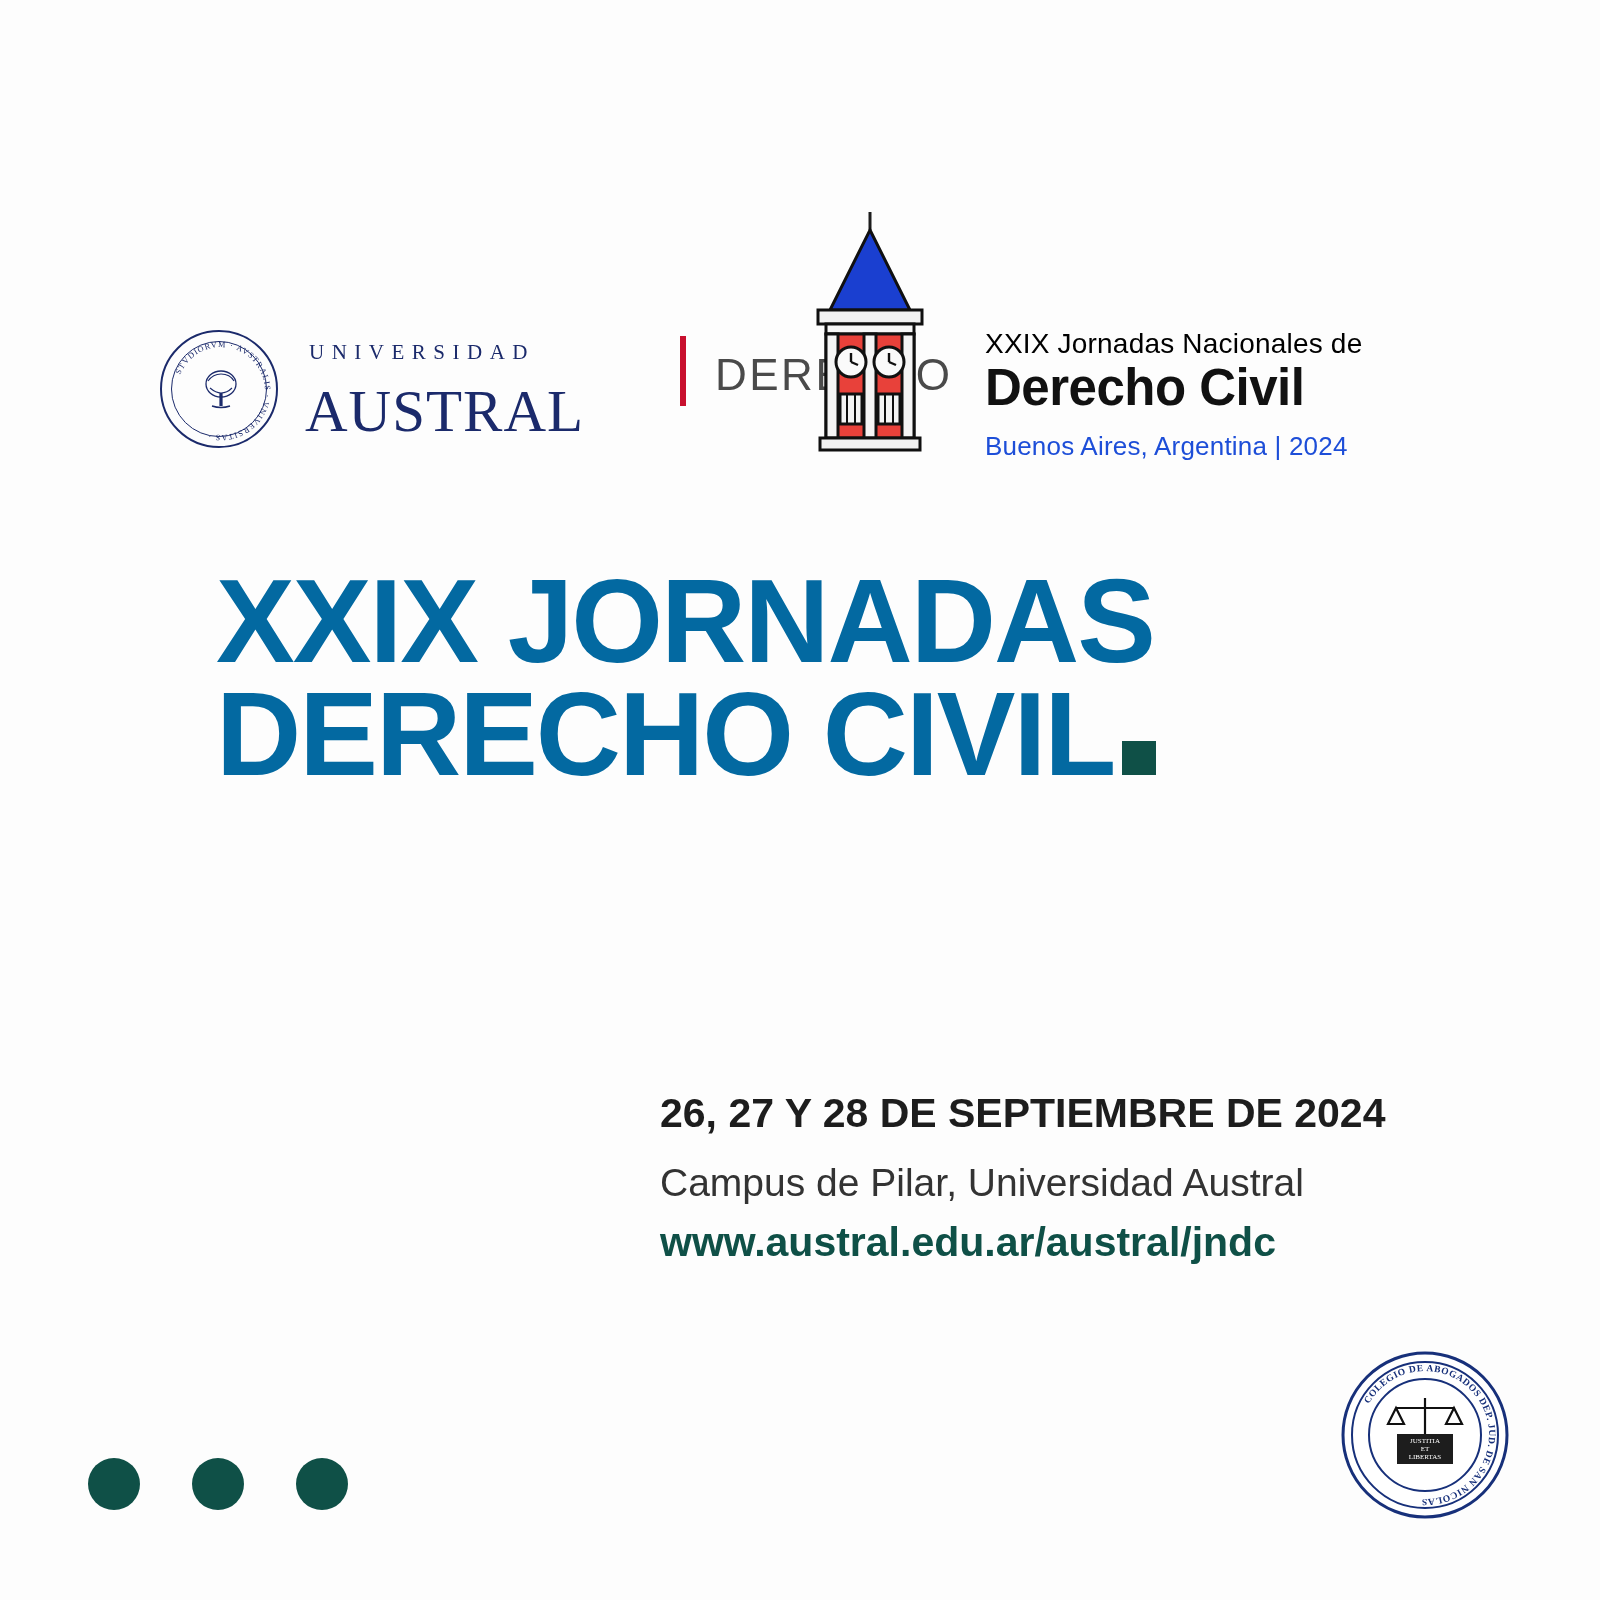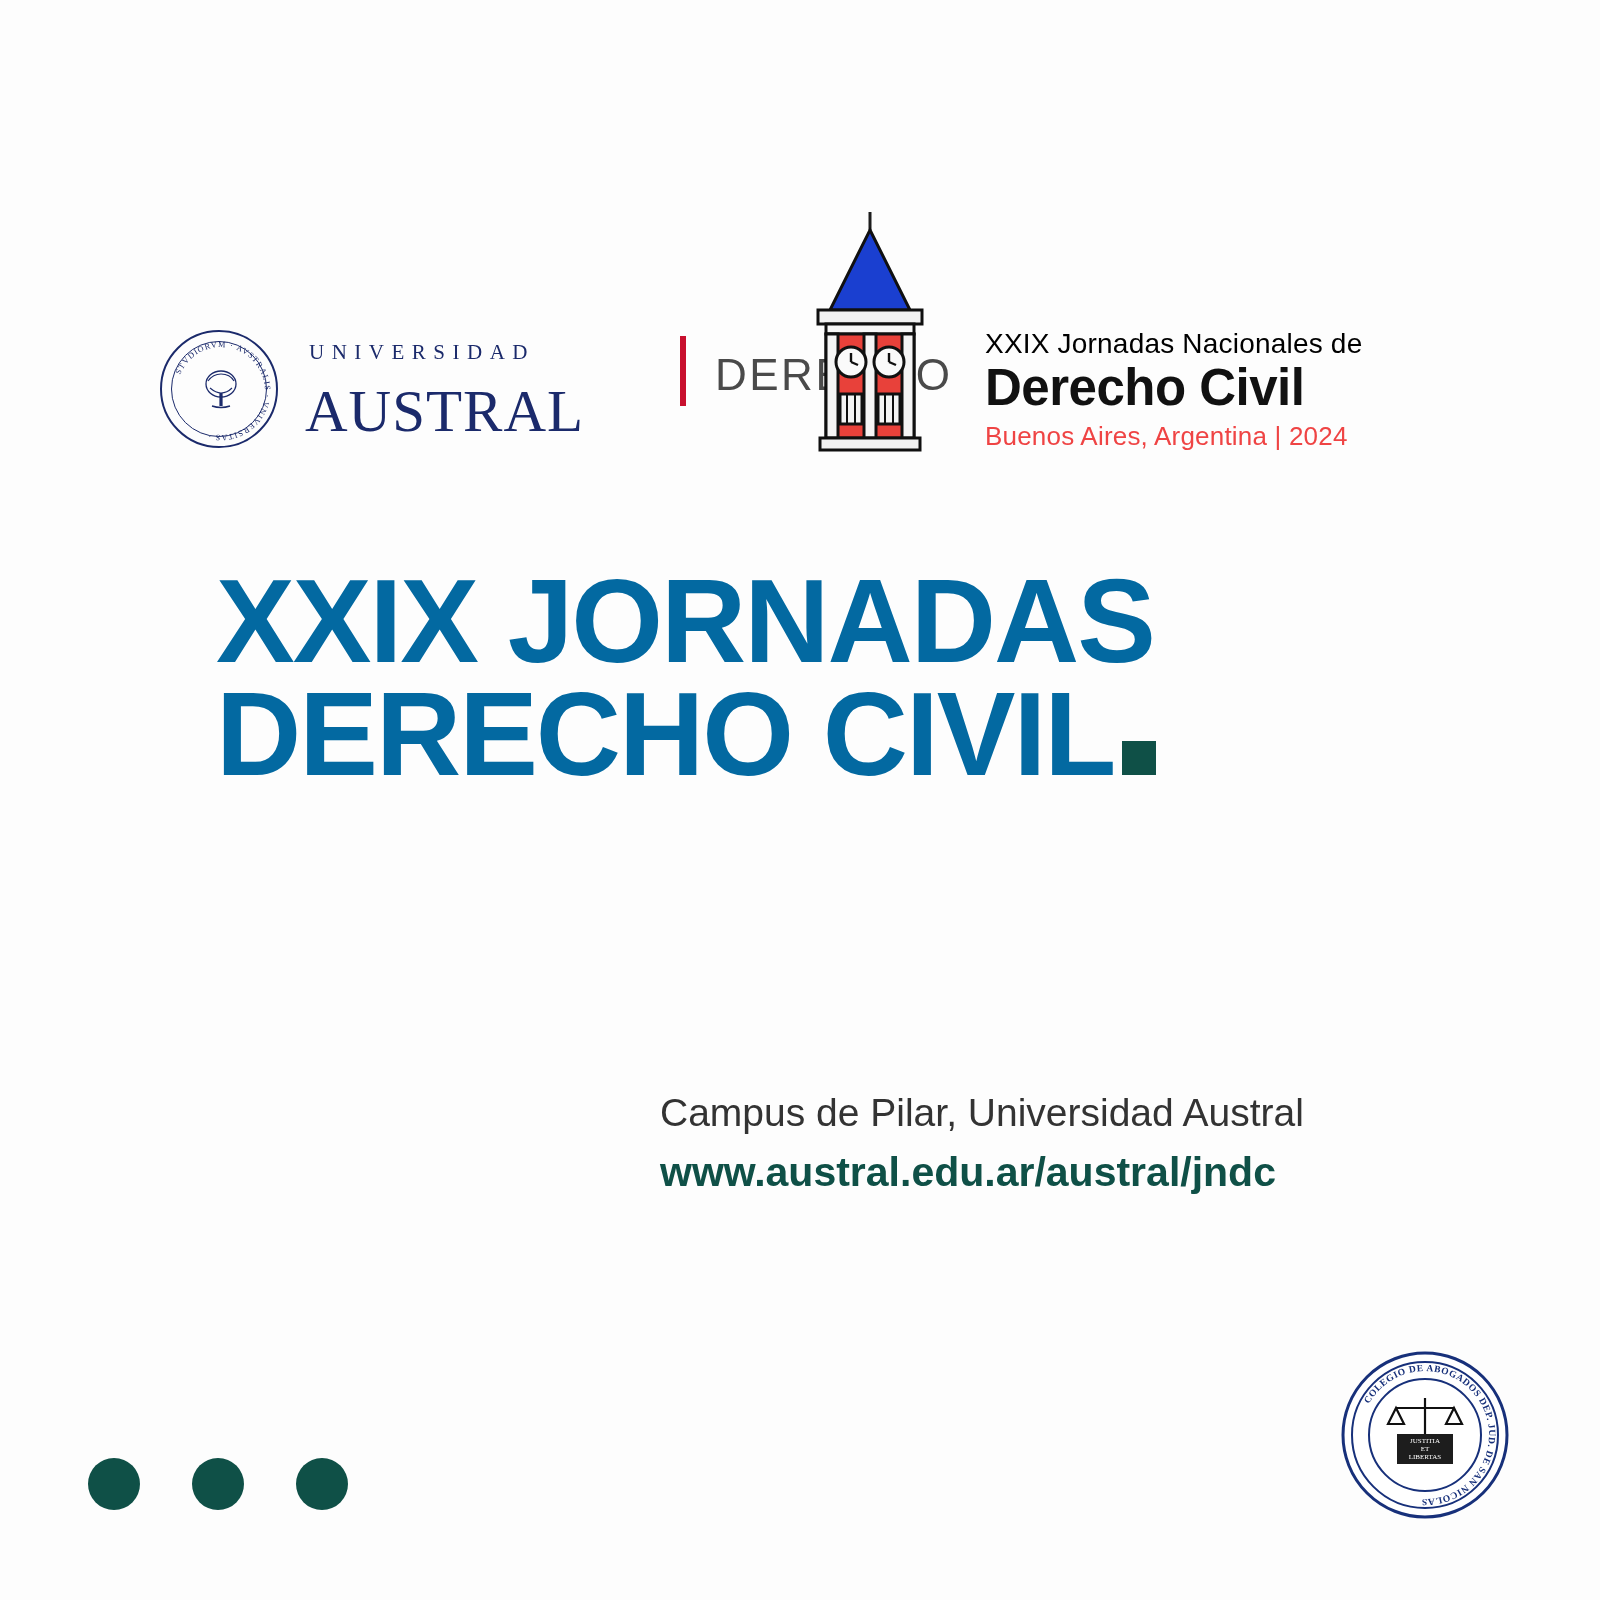--- a/index.html
+++ b/index.html
@@ -115,22 +115,22 @@
   .jn-text .l2 {
     font-size: 51px;
     font-weight: bold;
     color: #111;
     letter-spacing: -0.5px;
     line-height: 1.05;
     margin-top: 1px;
   }
   .jn-text .l3 {
     font-size: 26px;
-    color: #ef4444;
-    margin-top: 6px;
+    color: #1d4ed8;
+    margin-top: 16px;
     letter-spacing: 0.2px;
   }
 
   
   .headline {
     position: absolute;
     left: 180px;
     top: 565px;
     width: 1120px;
     font-family: "Liberation Sans", sans-serif;
@@ -162,21 +162,21 @@
   .details .date {
     font-size: 41px;
     font-weight: bold;
     color: #1d1d1d;
     letter-spacing: 0px;
     white-space: nowrap;
   }
   .details .place {
     font-size: 39px;
     color: #333;
-    margin-top: 1px;
+    margin-top: 24px;
     white-space: nowrap;
   }
   .details .url {
     font-size: 41px;
     font-weight: bold;
     color: #0f5047;
     margin-top: 14px;
     white-space: nowrap;
     text-decoration: none;
     display: inline-block;
@@ -280,20 +280,21 @@
       <div class="l3">Buenos Aires, Argentina  |  2024</div>
     </div>
   </div>
 
   <div class="headline">
     <span class="line">XXIX JORNADAS</span>
     <span class="line"><span>DERECHO CIVIL</span><span class="dot-square"></span></span>
   </div>
 
   <div class="details">
+    <div class="date">26, 27 Y 28 DE SEPTIEMBRE DE 2024</div>
     <div class="place">Campus de Pilar, Universidad Austral</div>
     <a class="url" href="#">www.austral.edu.ar/austral/jndc</a>
   </div>
 
   <div class="dots">
     <div class="d"></div>
     <div class="d"></div>
     <div class="d"></div>
   </div>
 

